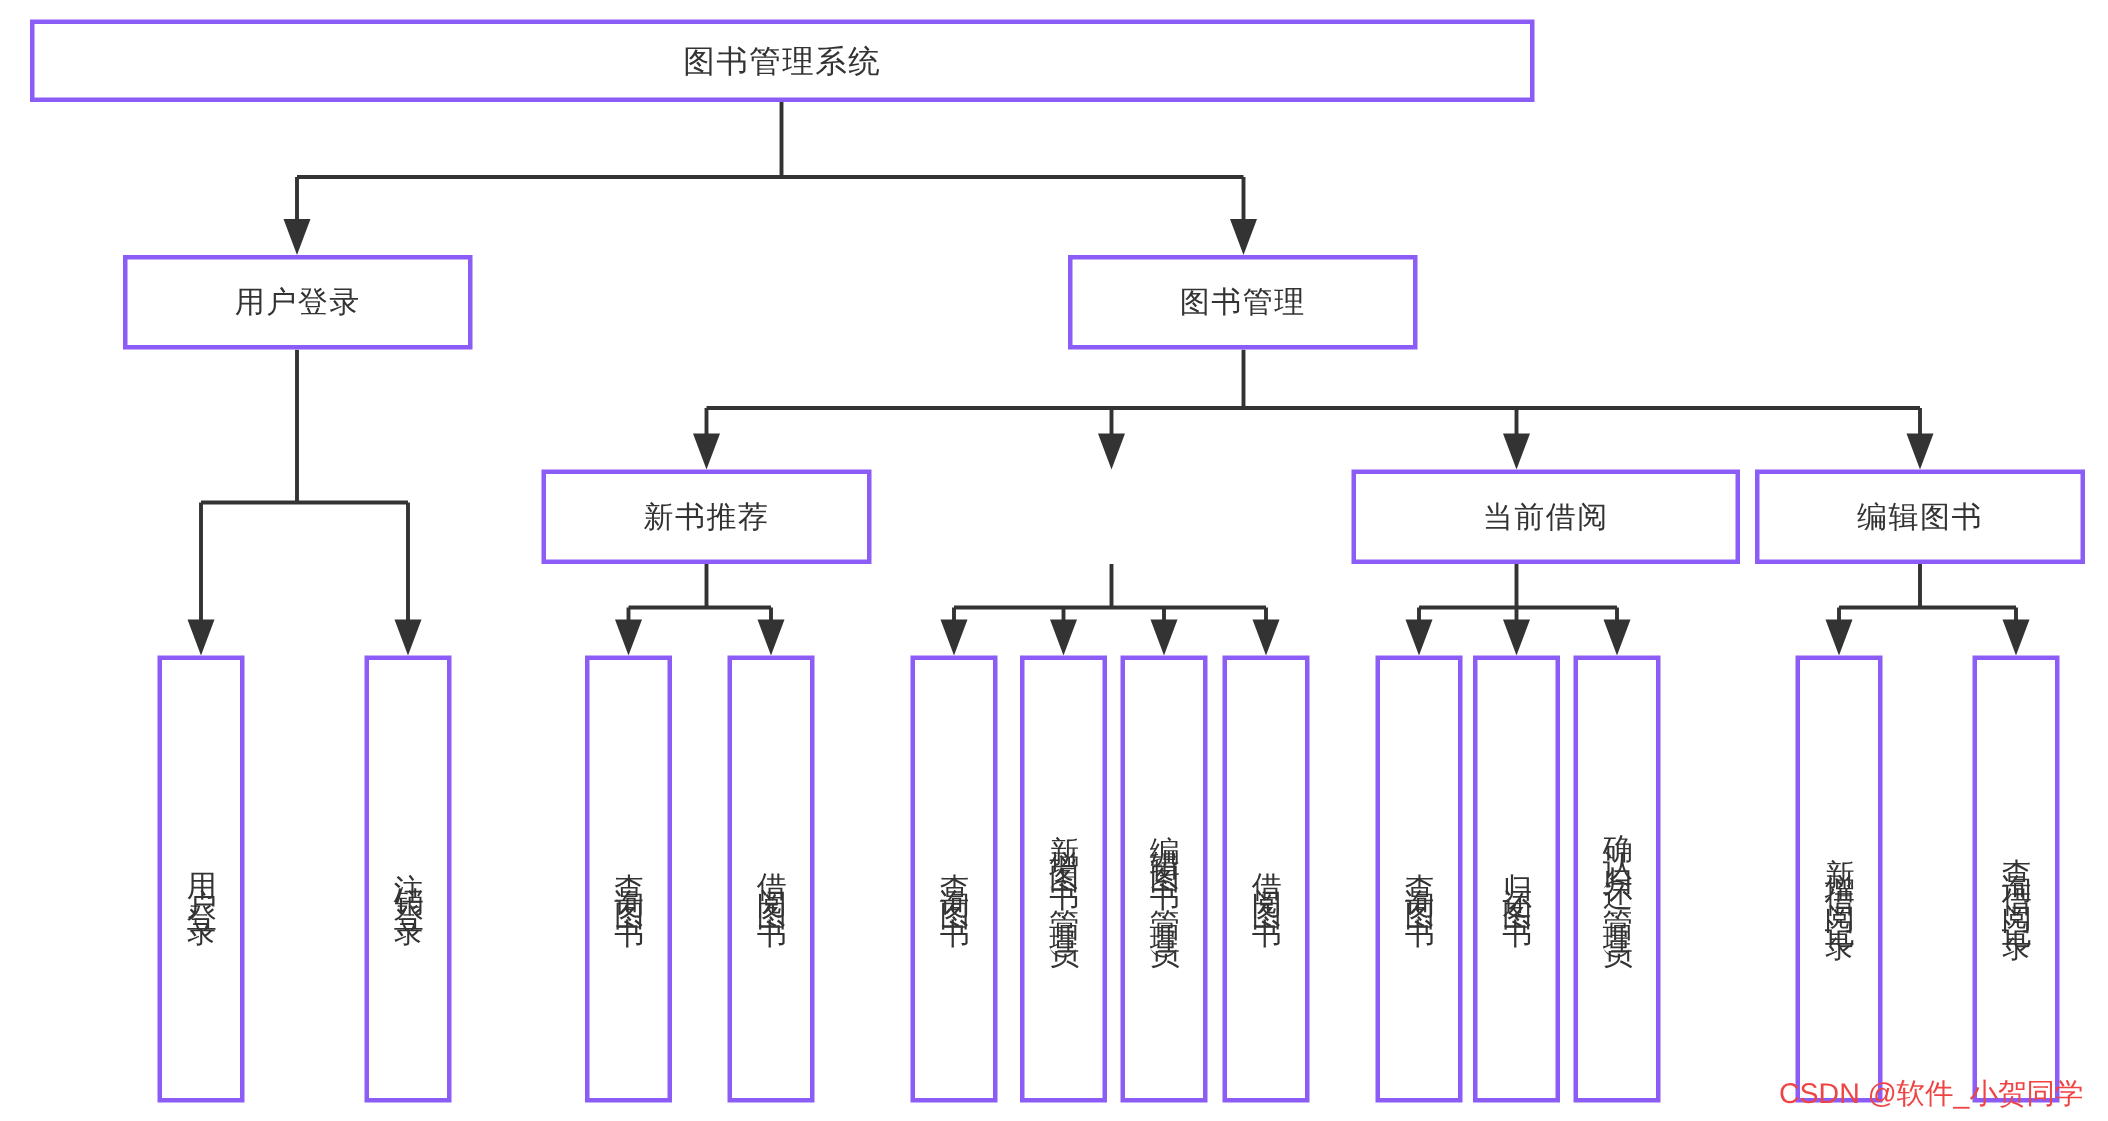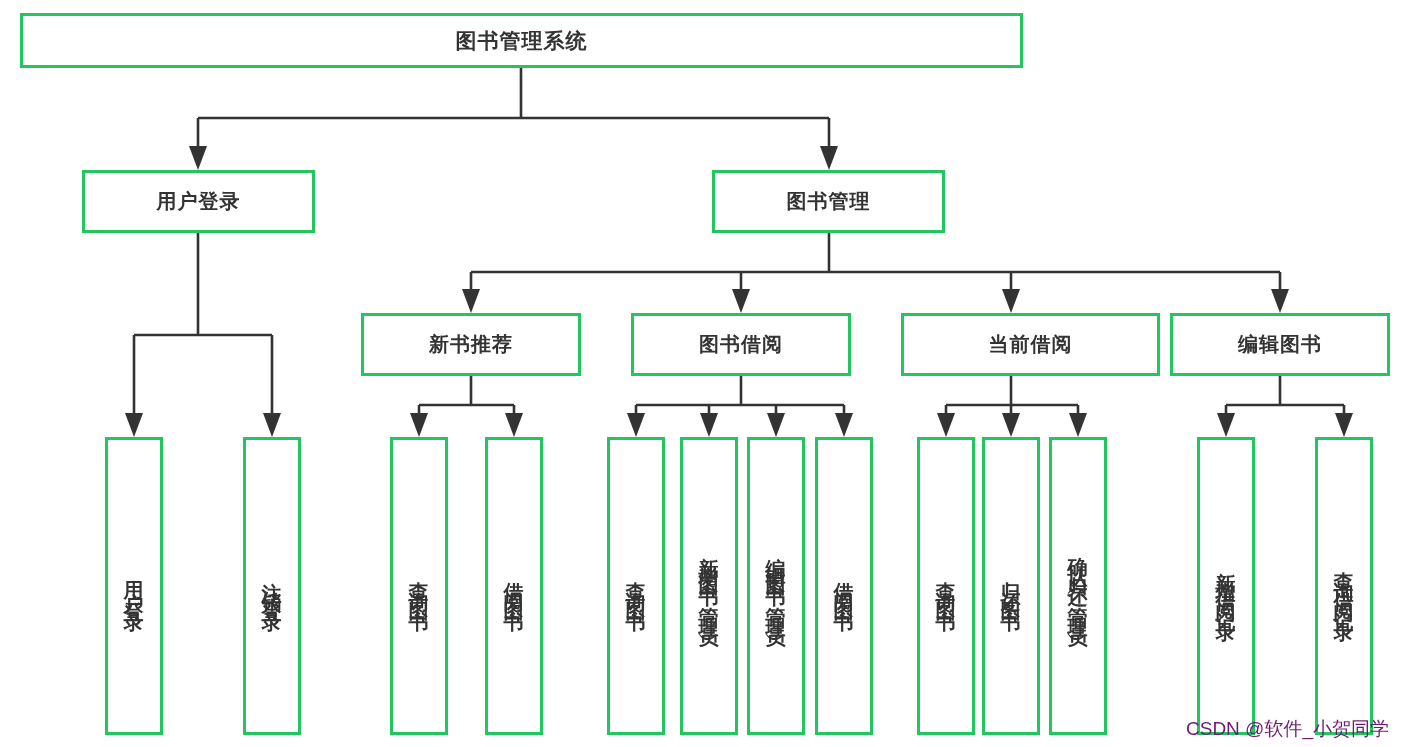--- a/index.html
+++ b/index.html
@@ -21,27 +21,26 @@
     stroke-width: 2.6;
     fill: none;
   }
   svg.connectors polygon {
     fill: #333333;
     stroke: none;
   }
   .box {
     position: absolute;
     box-sizing: border-box;
-    border: 3px solid #22c55e;
+    border: 3px solid #8b5cf6;
     background: #ffffff;
     display: flex;
     align-items: center;
     justify-content: center;
     color: #333333;
-    font-weight: bold;
   }
   .hlabel {
     font-size: 20px;
     letter-spacing: 1px;
     white-space: nowrap;
   }
   .root .hlabel { font-size: 21px; }
   .leaf {
     top: 437px;
     width: 58px;
@@ -54,21 +53,21 @@
     line-height: 1;
     letter-spacing: 10px;
     color: #333333;
     white-space: nowrap;
   }
   .watermark {
     position: absolute;
     left: 1186px;
     top: 716px;
     font-size: 19px;
-    color: #701a75;
+    color: #ef4444;
     white-space: nowrap;
     z-index: 5;
   }
 </style>
 </head>
 <body>
 
 <div class="canvas">
 
   <svg class="connectors" viewBox="0 0 1405 747">
@@ -121,23 +120,20 @@
   <div class="box" style="left:82px; top:170px; width:233px; height:63px;">
     <span class="hlabel">用户登录</span>
   </div>
   <div class="box" style="left:361px; top:313px; width:220px; height:63px;">
     <span class="hlabel">新书推荐</span>
   </div>
 
   <div class="box" style="left:712px; top:170px; width:233px; height:63px;">
     <span class="hlabel">图书管理</span>
   </div>
-  <div class="box" style="left:631px; top:313px; width:220px; height:63px;">
-    <span class="hlabel">图书借阅</span>
-  </div>
   <div class="box" style="left:901px; top:313px; width:259px; height:63px;">
     <span class="hlabel">当前借阅</span>
   </div>
   <div class="box" style="left:1170px; top:313px; width:220px; height:63px;">
     <span class="hlabel">编辑图书</span>
   </div>
 
   <div class="box leaf" style="left:105px;">
     <span class="vtext">用户登录</span>
   </div>

